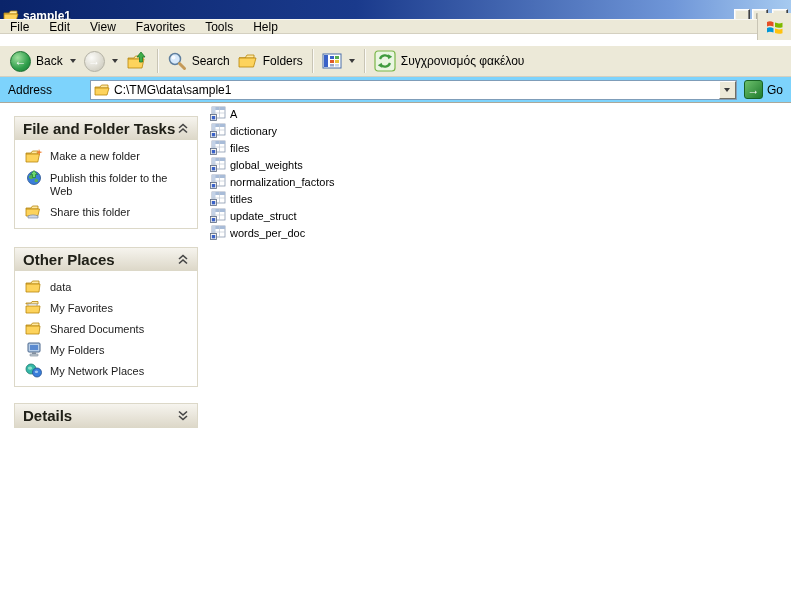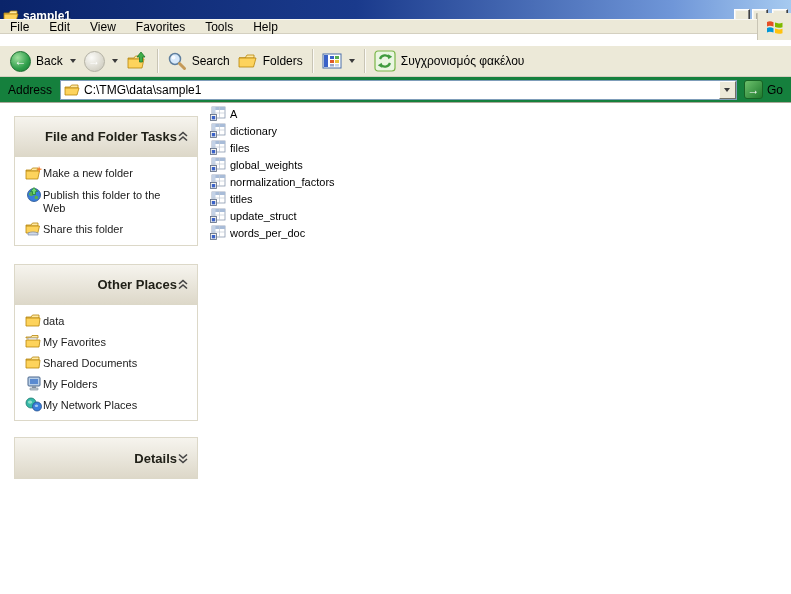--- a/index.html
+++ b/index.html
@@ -48,48 +48,48 @@
     border:1px solid #1a6e30; display:flex; align-items:center; justify-content:center;
     color:#fff; font-weight:bold; font-size:12px; }
   .circle-fwd{ width:21px; height:21px; border-radius:50%;
     background:radial-gradient(circle at 35% 30%,#fbfbf8,#d9d7cc 65%,#c4c2b6);
     border:1px solid #b3b1a4; display:flex; align-items:center; justify-content:center;
     color:#fff; font-weight:bold; font-size:12px; }
 
   
   .addressbar{
     position:absolute; top:77px; left:0; width:791px; height:26px;
-    background:#15803d; border-bottom:1px solid #aca899;
+    background:#7dd3fc; border-bottom:1px solid #aca899;
     display:flex; align-items:center; font-size:12px; padding:0 4px;
   }
   .addr-label{ padding:0 8px 0 4px; color:#000; }
   .addr-field{ flex:1; height:20px; background:#fff; border:1px solid #7f9db9;
-    display:flex; align-items:center; padding-left:3px; }
+    display:flex; align-items:center; padding-left:3px;margin-left:30px; }
   .addr-text{ font-size:12px; margin-left:4px; flex:1; }
   .addr-drop{ width:17px; height:18px; background:#ece9d8; border:1px solid;
     border-color:#fff #716f64 #716f64 #fff; display:flex; align-items:center; justify-content:center; }
   .go-btn{ display:flex; align-items:center; gap:4px; margin:0 4px 0 7px; }
   .go-icon{ width:19px; height:19px; border-radius:3px;
     background:linear-gradient(135deg,#6cc06c,#1f7a2d);
     border:1px solid #176325; color:#fff; font-weight:bold; font-size:12px;
     display:flex; align-items:center; justify-content:center; }
 
   
   .content{ position:absolute; top:103px; left:0; width:791px; height:491px; background:#fff; }
 
   .sidebar{ position:absolute; left:14px; top:13px; width:184px; }
   .panel{ border:1px solid #dcd8c8; background:#fff; }
   .panel-header{
-    height:40px; background:linear-gradient(to bottom,#f6f4ee,#ddd8c9);
+    height:23px; background:linear-gradient(to bottom,#f6f4ee,#ddd8c9);
     border-bottom:1px solid #dcd8c8;
-    display:flex; align-items:center; justify-content:flex-end;
-    padding:0 8px; font-size:13px; font-weight:bold; color:#202018; cursor:default;
+    display:flex; align-items:center; justify-content:space-between;
+    padding:0 8px; font-size:15px; font-weight:bold; color:#202018; cursor:default;
   }
   .panel-body{ padding:8px 6px 8px 10px; }
-  .task-row{ display:flex; align-items:flex-start; margin-bottom:6px; cursor:default; }
+  .task-row{ display:flex; align-items:flex-start; gap:7px; margin-bottom:6px; cursor:default; }
   .task-row:last-child{ margin-bottom:0; }
   .task-row .lbl{ font-size:11px; color:#1c1c1c; line-height:13px; max-width:134px; padding-top:2px; }
   .panel-gap1{ height:18px; } .panel-gap2{ height:16px; }
   .header-only{ border:1px solid #dcd8c8; }
 
   .filelist{ position:absolute; left:210px; top:2px; }
   .file-row{ display:flex; align-items:center; gap:4px; height:17px; cursor:default; }
   .file-row .fname{ font-size:11px; color:#000; }
 
   svg{ display:block; }

